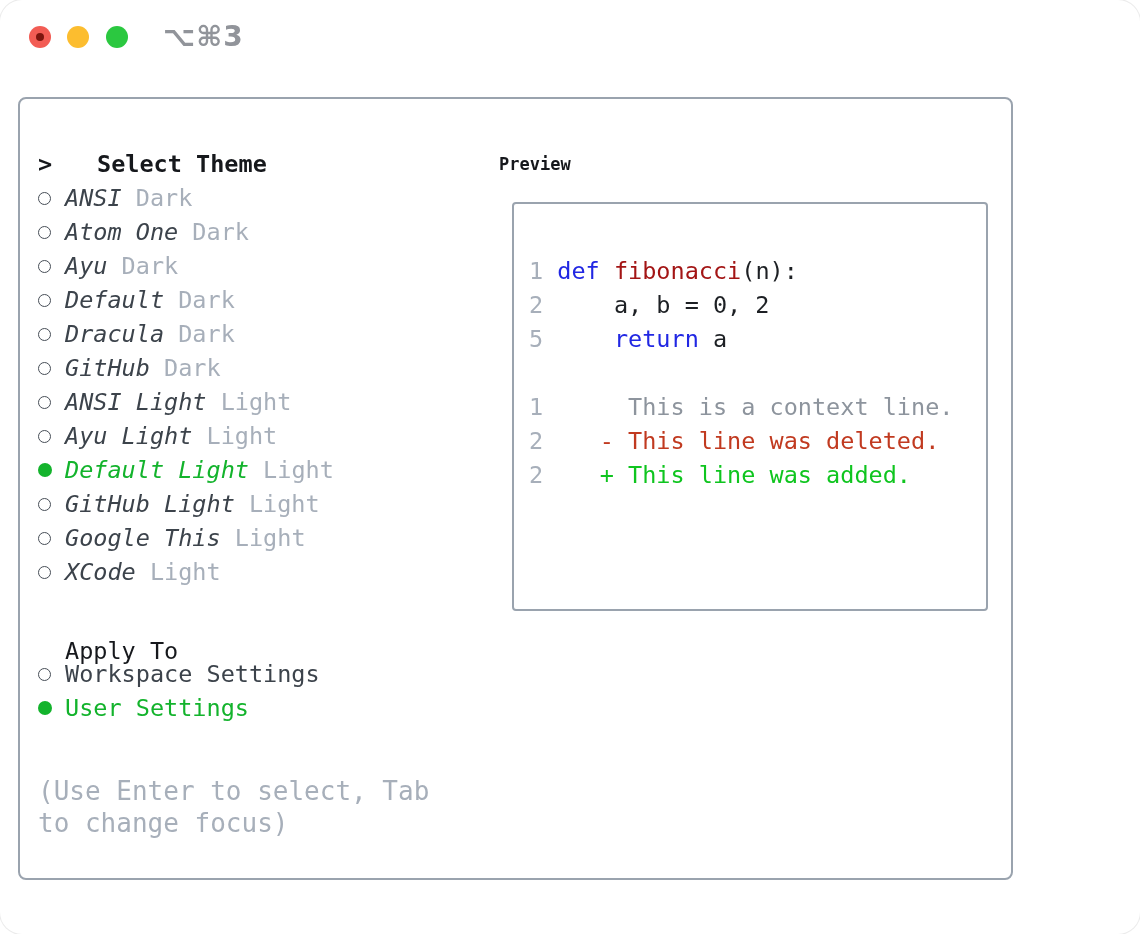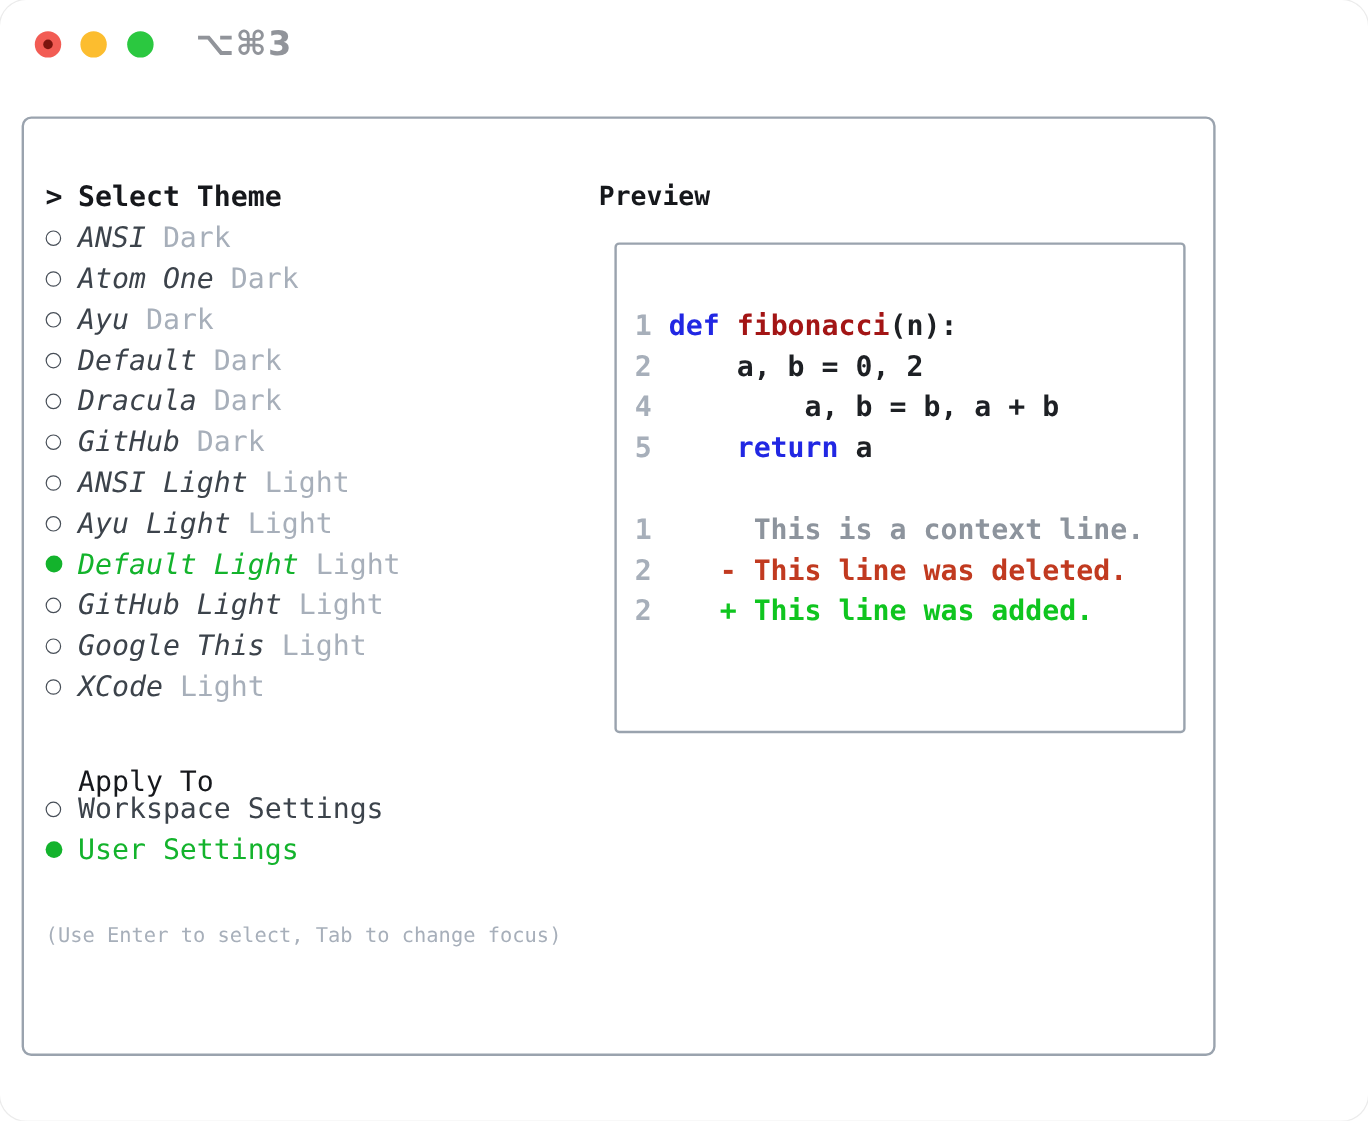--- a/index.html
+++ b/index.html
@@ -48,49 +48,49 @@
     width:995px;height:783px;
     border:2px solid var(--panel-border);
     border-radius:8px;box-sizing:border-box;
     background:#ffffff;
   }
   
   .left-col{position:absolute;left:18px;top:48px;font-size:23.5px;}
   .row{display:flex;align-items:center;height:34px;white-space:pre;}
   .row .marker{width:27px;display:flex;align-items:center;flex:0 0 27px;}
   .spacer{height:34px;}
-  .panel-title{font-weight:bold;color:#16181c;}
+  .panel-title{font-weight:bold;color:#16181c;margin-left:32px;}
   .chevron{font-weight:bold;color:#16181c;}
   .radio{width:13px;height:13px;border:1.5px solid #474e57;border-radius:50%;box-sizing:border-box;}
   .radio.on{width:14px;height:14px;border:none;background:var(--selected-green);}
   .theme-name{color:var(--name-gray);font-style:italic;}
   .theme-row.selected .theme-name{color:var(--selected-green);}
   .theme-tag{color:var(--tag-gray);}
   .apply-title{color:#16181c;margin-top:22px;}
   .apply-label{color:var(--name-gray);}
   .apply-row.selected .apply-label{color:var(--selected-green);}
   .hint{
-    margin-top:0;width:432px;
+    margin-top:16px;width:432px;
     color:var(--tag-gray);
-    line-height:43px;font-size:17px;
+    line-height:32px;font-size:26px;
   }
   
   .preview-title{
     position:absolute;left:479px;top:48px;height:34px;
     display:flex;align-items:center;
-    font-size:22px;font-weight:bold;color:#16181c;
+    font-size:17px;font-weight:bold;color:#16181c;
   }
   .preview-box{
     position:absolute;left:492px;top:103px;
     width:476px;height:409px;box-sizing:border-box;
     border:2px solid var(--panel-border);
     border-radius:4px;background:#ffffff;
     padding:50px 0 0 15px;overflow:hidden;
   }
-  .code-line{height:34px;line-height:34px;white-space:pre;font-size:23.5px;font-weight:bold;}
+  .code-line{height:34px;line-height:34px;white-space:pre;font-size:23.5px;}
   .seg-ln{color:var(--tag-gray);}
   .seg-code{color:var(--code-black);}
   .seg-kw{color:var(--keyword-blue);}
   .seg-fn{color:var(--function-red);}
   .seg-ctx{color:var(--context-gray);}
   .seg-del{color:var(--deleted-red);}
   .seg-add{color:var(--added-green);}
 </style>
 </head>
 <body>
@@ -198,21 +198,20 @@
     </div>
 
     <div class="preview-title">Preview</div>
 
     <div class="preview-box" id="code-box">
   <div class="code-line"><span class="seg-ln">1 </span><span class="seg-kw">def</span><span class="seg-code"> </span><span class="seg-fn">fibonacci</span><span class="seg-code">(n):</span></div>
 
   <div class="code-line"><span class="seg-ln">2 </span><span class="seg-code">    a, b = 0, 2</span></div>
 
 
-  <div class="code-line"><span class="seg-ln">4 </span><span class="seg-code">        a, b = b, a + b</span></div>
 
   <div class="code-line"><span class="seg-ln">5 </span><span class="seg-code">    </span><span class="seg-kw">return</span><span class="seg-code"> a</span></div>
 
   <div class="code-line"><span class="seg-code"></span></div>
 
   <div class="code-line"><span class="seg-ln">1 </span><span class="seg-ctx">     This is a context line.</span></div>
 
   <div class="code-line"><span class="seg-ln">2 </span><span class="seg-del">   - This line was deleted.</span></div>
 
   <div class="code-line"><span class="seg-ln">2 </span><span class="seg-add">   + This line was added.</span></div>

